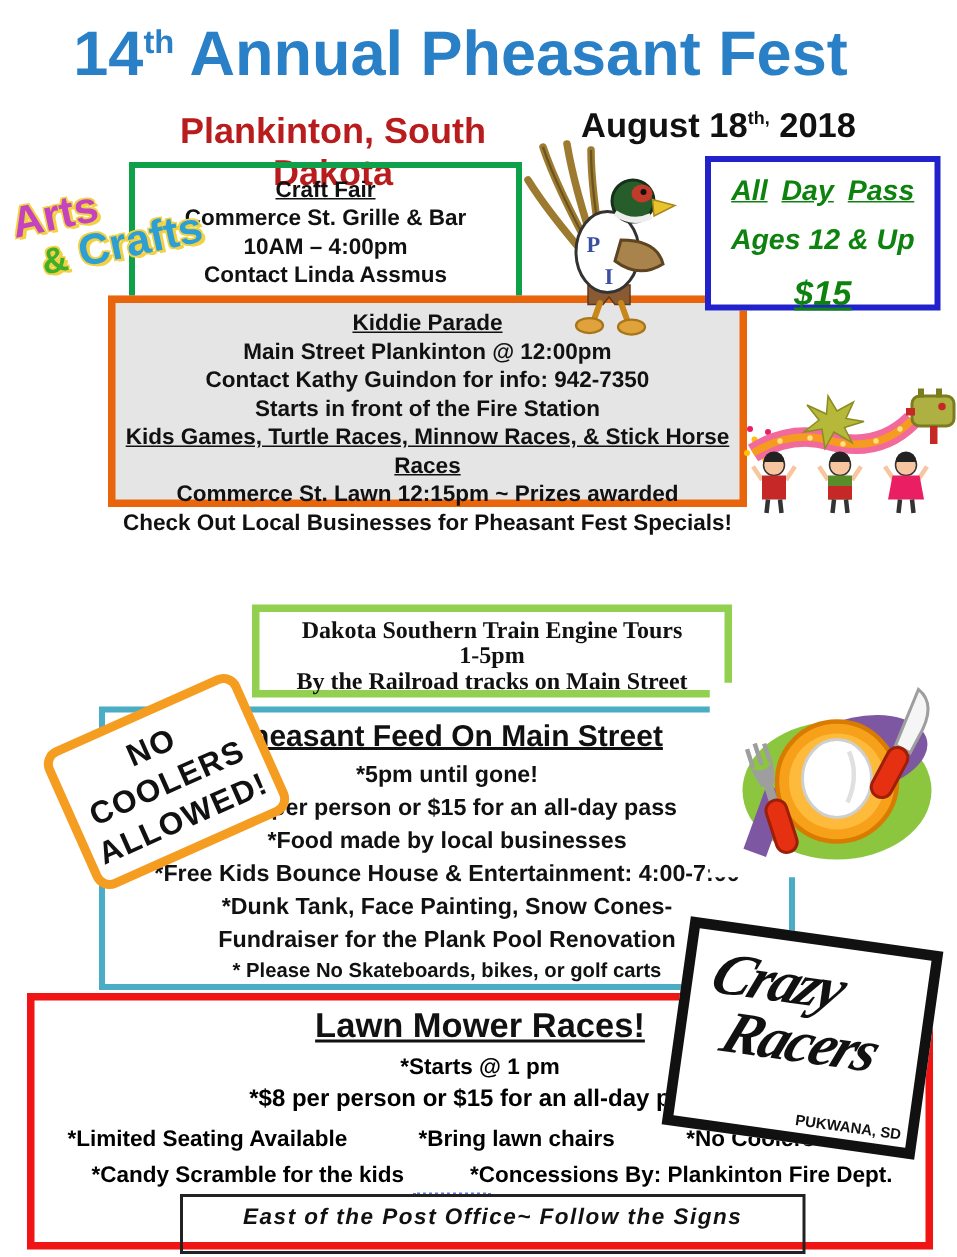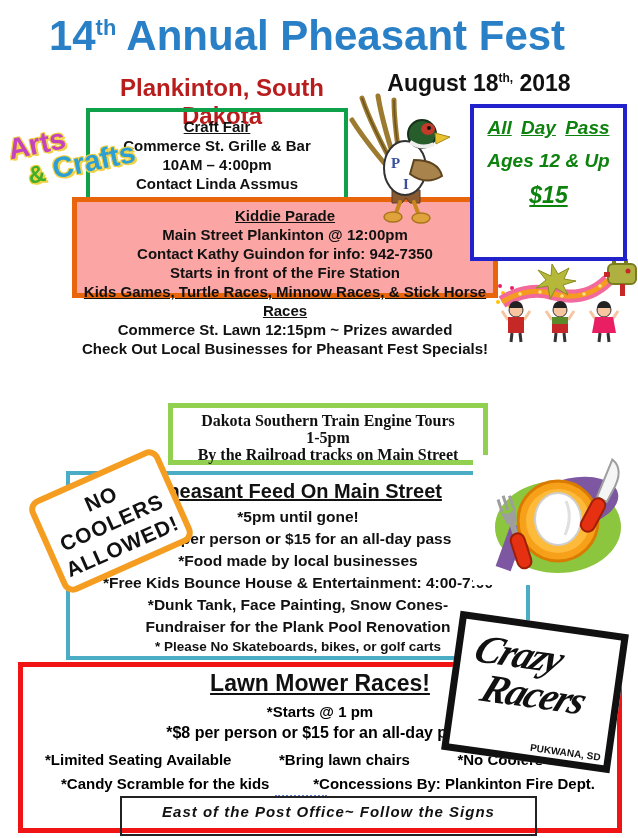--- a/index.html
+++ b/index.html
@@ -23,30 +23,30 @@
   #wordart .amp{color:#3FAE2A;font-size:24px;}
   #wordart .w2{color:#2E9FD4;}
   #wordart span{text-shadow:2px 2px 0 #F2D243,-1px -1px 0 #F2D243,1px -1px 0 #F2D243,-1px 1px 0 #F2D243;}
   #wordart .l2{margin-left:14px;}
 
   
   #craft-box{left:86px;top:108px;width:262px;height:108px;border:4px solid #0FA04A;
              padding-top:5px;font-size:15px;font-weight:bold;color:#111;line-height:19px;}
 
   
-  #pass-box{left:470px;top:104px;width:157px;height:157px;border:4px solid #2222CC;
+  #pass-box{left:470px;top:104px;width:157px;height:103px;border:4px solid #2222CC;
             padding-top:9px;color:#0E820E;font-style:italic;font-weight:bold;z-index:4;background:#fff;}
   #pass-box .line1{font-size:19px;}
   #pass-box .line1 span{margin:0 2px;}
   #pass-box .ages{font-size:19px;margin-top:11px;}
   #pass-box .price{font-size:23px;margin-top:10px;}
 
   
-  #kiddie-box{left:72px;top:197px;width:426px;height:101px;border:5px solid #E8650C;
-              padding-top:4px;font-size:15px;font-weight:bold;color:#111;line-height:19px;background:#fca5a5;z-index:1;}
+  #kiddie-box{left:72px;top:197px;width:426px;height:141px;border:5px solid #E8650C;
+              padding-top:4px;font-size:15px;font-weight:bold;color:#111;line-height:19px;background:#e5e5e5;z-index:1;}
 
   
   #bingo-box{left:43px;top:342px;width:554px;height:56px;border:5px solid #7030A0;
              padding-top:4px;font-size:16px;font-weight:bold;color:#111;line-height:21px;}
 
   
   #train-box{left:168px;top:403px;width:320px;height:62px;border:5px solid #92D050;
              padding-top:4px;font-family:"Liberation Serif",serif;font-size:16px;
              font-weight:bold;color:#111;line-height:17px;}
 

